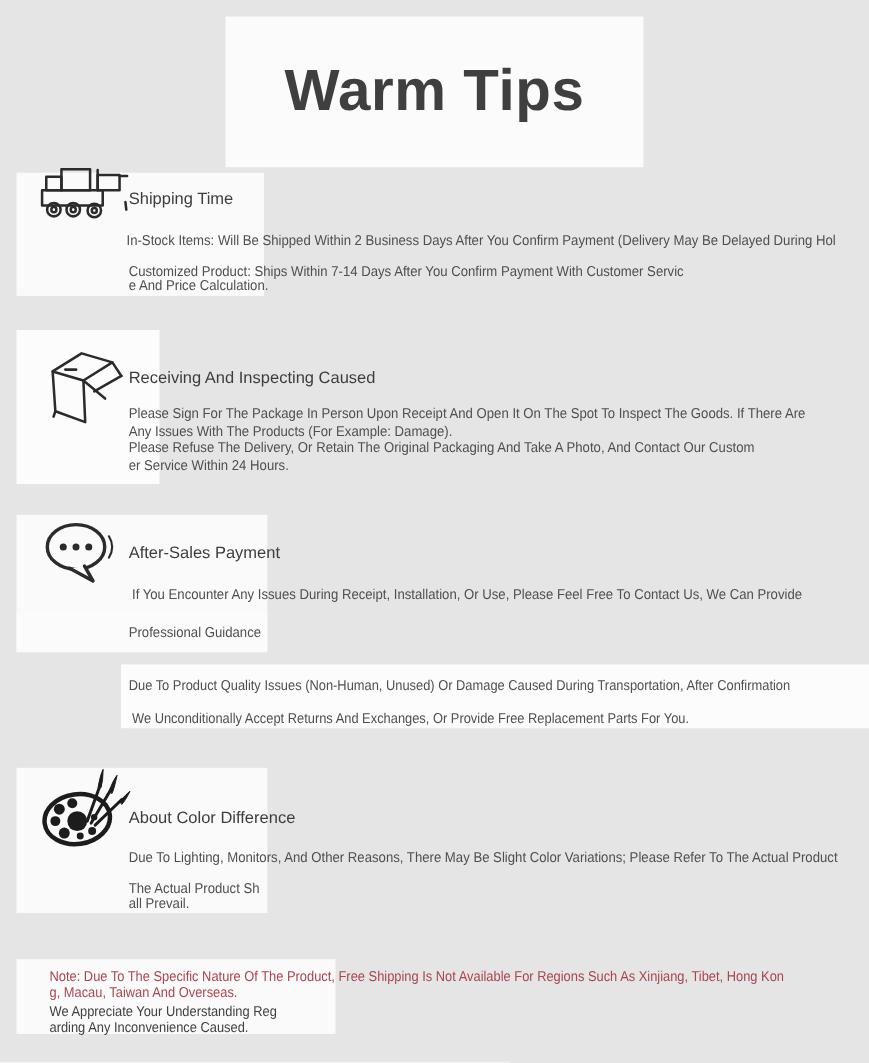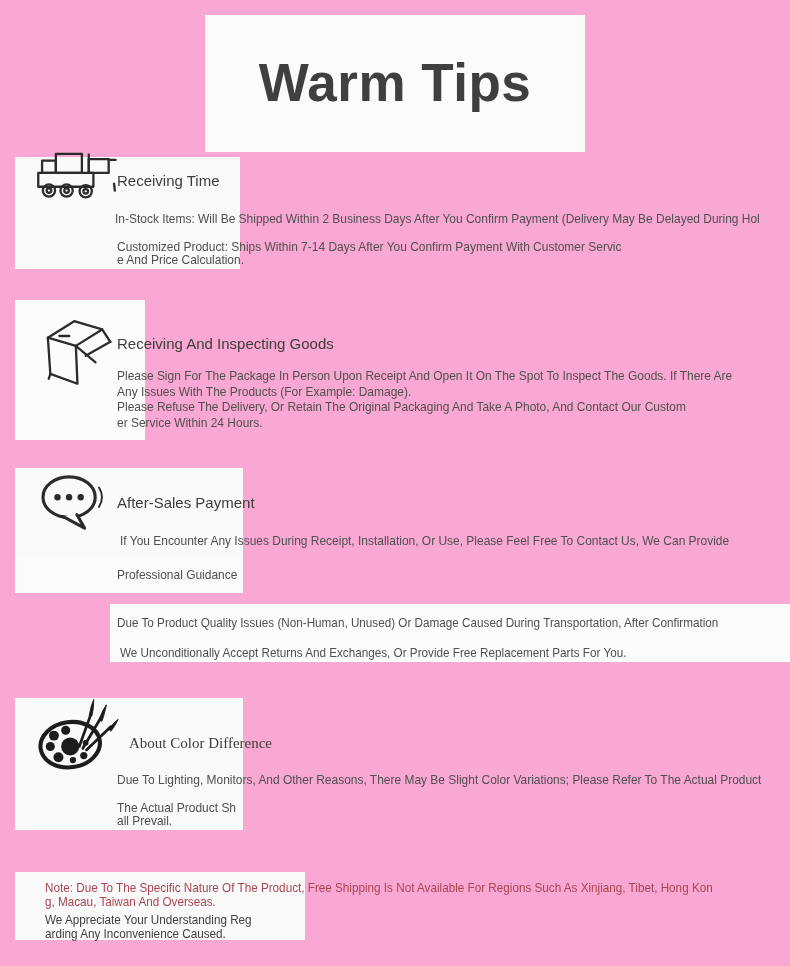--- a/index.html
+++ b/index.html
@@ -1,17 +1,17 @@
 <!DOCTYPE html>
 <html><head>
 <meta charset="utf-8">
 <style>
   html,body{margin:0;padding:0;background:#fff;}
   .screen{
-    position:relative;width:790px;height:966px;overflow:hidden;background:#f9a8d4;
+    position:relative;width:790px;height:966px;overflow:hidden;background:#e5e5e5;
     font-family:"Liberation Sans","DejaVu Sans",sans-serif;
   }
   .patch{position:absolute;z-index:0;}
   .page-title{
     position:absolute;z-index:2;top:52px;left:0;width:100%;text-align:center;
     font-size:53px;font-weight:bold;color:#3f3f3f;letter-spacing:.5px;
   }
   .icon{position:absolute;z-index:2;}
   .icon svg{display:block;}
   .heading{
@@ -52,37 +52,37 @@
       <path d="M100 13 h9"></path>
       <circle cx="22" cy="53" r="8"></circle>
         <circle cx="22" cy="53" r="3"></circle>
       <circle cx="45" cy="53" r="8"></circle>
         <circle cx="45" cy="53" r="3"></circle>
       <circle cx="70" cy="54" r="8"></circle>
         <circle cx="70" cy="54" r="3"></circle>
       <path d="M107 44 l1 9"></path>
     </svg>
   </div>
-  <div class="heading" style="left:117px;top:172px;">Receiving Time</div>
+  <div class="heading" style="left:117px;top:172px;">Shipping Time</div>
   <div class="body-text" style="left:115px;top:211px;">In-Stock Items: Will Be Shipped Within 2 Business Days After You Confirm Payment (Delivery May Be Delayed During Hol</div>
   <div class="body-text lh-tight" style="left:117px;top:240px;">Customized Product: Ships Within 7-14 Days After You Confirm Payment With Customer Servic
 e And Price Calculation.</div>
 
   <div class="icon" style="left:38px;top:313px;">
     <svg width="74" height="74" viewBox="0 0 90 90" fill="none" stroke="#2b2b2b" stroke-width="2.8" stroke-linecap="round" stroke-linejoin="round">
       <path d="M12 30 L44 10 L78 20 L46 40 Z"></path>
       <path d="M12 30 L15 74 L48 86 L46 40"></path>
       <path d="M78 20 L88 35"></path>
       <path d="M88 35 L58 52"></path>
       <path d="M46 40 L70 60"></path>
       <path d="M26 28 h12"></path>
       <path d="M15 74 l-2 6"></path>
     </svg>
   </div>
-  <div class="heading" style="left:117px;top:335px;">Receiving And Inspecting Goods</div>
+  <div class="heading" style="left:117px;top:335px;">Receiving And Inspecting Caused</div>
   <div class="body-text" style="left:117px;top:368px;">Please Sign For The Package In Person Upon Receipt And Open It On The Spot To Inspect The Goods. If There Are
 Any Issues With The Products (For Example: Damage).
 Please Refuse The Delivery, Or Retain The Original Packaging And Take A Photo, And Contact Our Custom
 er Service Within 24 Hours.</div>
 
   <div class="icon" style="left:40px;top:474px;">
     <svg width="64" height="58" viewBox="0 0 66 60" fill="none" stroke="#2b2b2b" stroke-width="3.2" stroke-linecap="round" stroke-linejoin="round">
       <ellipse cx="30" cy="24" rx="27" ry="21"></ellipse>
       <path d="M38 42 L46 56 L24 44" fill="#ffffff"></path>
       <circle cx="18" cy="24" r="3.3" fill="#2b2b2b" stroke="none"></circle>
@@ -109,21 +109,21 @@
       <circle cx="55" cy="68" r="4" fill="#1c1c1c" stroke="none"></circle>
       <circle cx="57" cy="54" r="3.2" fill="#1c1c1c" stroke="none"></circle>
       <path d="M50 58 L63 22" stroke-width="3"></path>
       <path d="M61 24 Q63 12 66 6 Q66 17 64 24 Z" fill="#1c1c1c" stroke-width="1"></path>
       <path d="M54 60 L74 26" stroke-width="3"></path>
       <path d="M72 28 Q76 17 80 12 Q77 26 75 30 Z" fill="#1c1c1c" stroke-width="1"></path>
       <path d="M58 62 L85 36" stroke-width="3"></path>
       <path d="M83 38 Q89 31 93 28 Q88 38 85 41 Z" fill="#1c1c1c" stroke-width="1"></path>
     </svg>
   </div>
-  <div class="heading" style="left:129px;top:735px;font-family:Liberation Serif, serif;">About Color Difference</div>
+  <div class="heading" style="left:117px;top:735px;">About Color Difference</div>
   <div class="body-text" style="left:117px;top:772px;">Due To Lighting, Monitors, And Other Reasons, There May Be Slight Color Variations; Please Refer To The Actual Product</div>
   <div class="body-text lh-tight" style="left:117px;top:801px;">The Actual Product Sh
 all Prevail.</div>
 
   <div class="body-text lh-mid sx90 note" style="left:45px;top:881px;">Note: Due To The Specific Nature Of The Product, Free Shipping Is Not Available For Regions Such As Xinjiang, Tibet, Hong Kon
 g, Macau, Taiwan And Overseas.</div>
   <div class="body-text lh-mid sx90" style="left:45px;top:913px;color:#3f3f3f;">We Appreciate Your Understanding Reg
 arding Any Inconvenience Caused.</div>
 
 </div>

